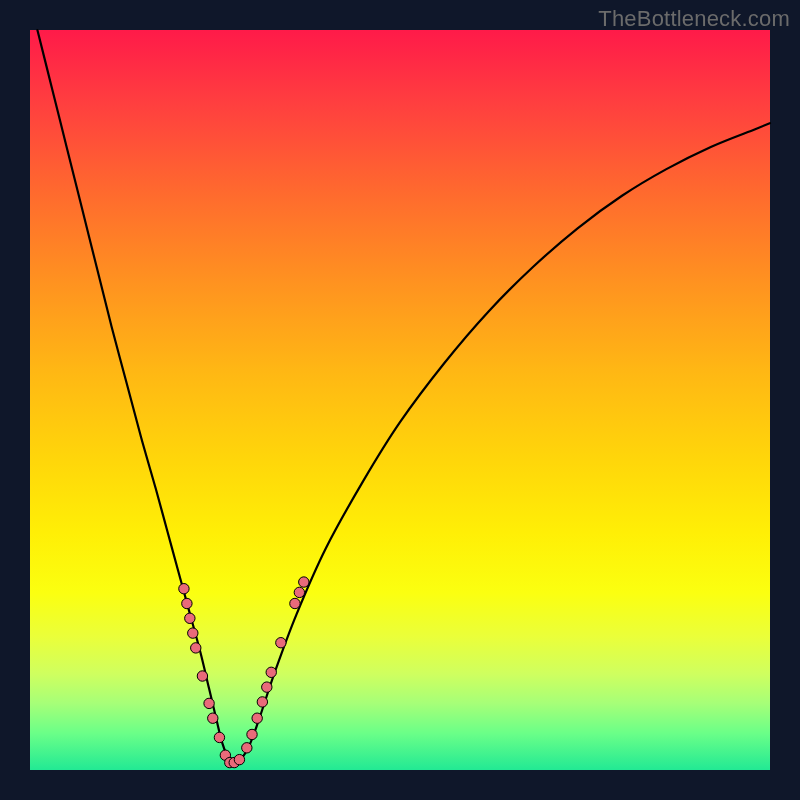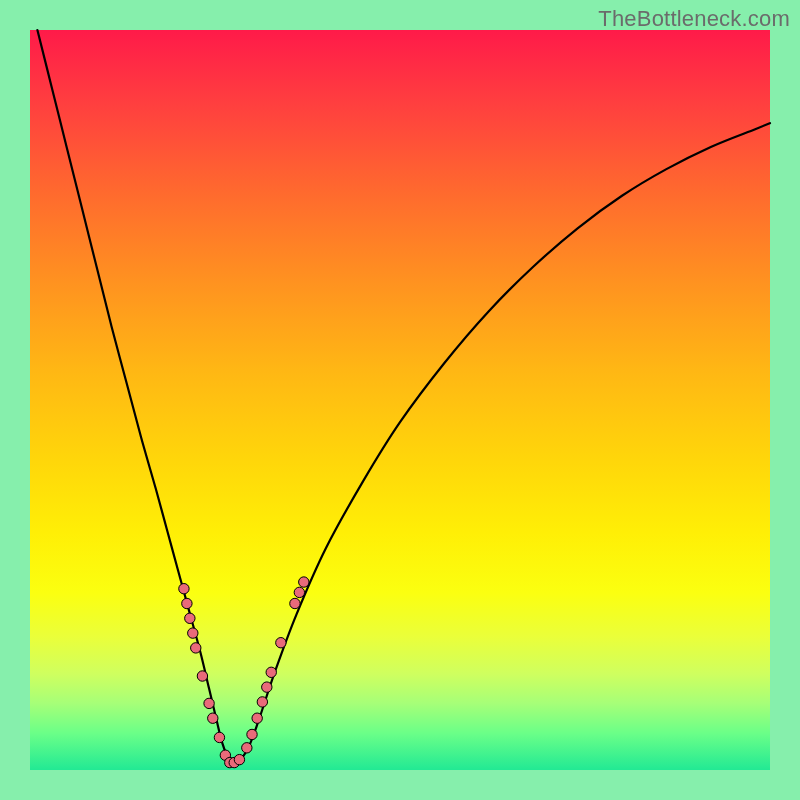--- a/index.html
+++ b/index.html
@@ -10,21 +10,21 @@
     overflow: hidden;
     background: #000;
     font-family: Arial, Helvetica, sans-serif;
   }
   .frame {
     position: absolute;
     left: 0;
     top: 0;
     width: 800px;
     height: 800px;
-    background: #86efac;
+    background: #0f172a;
   }
   .plot-area {
     position: absolute;
     left: 30px;
     top: 30px;
     width: 740px;
     height: 740px;
     
     background: linear-gradient(to bottom,
       #ff1a49 0%,

